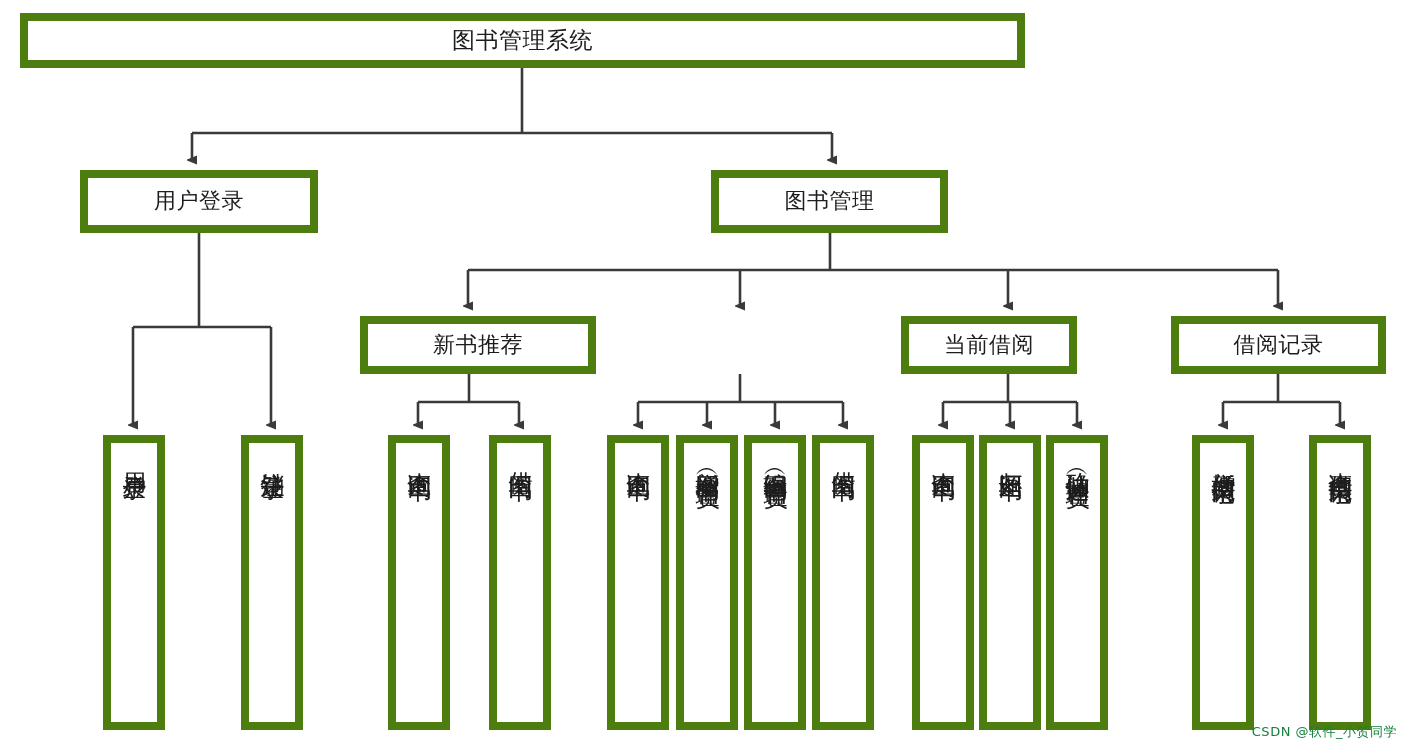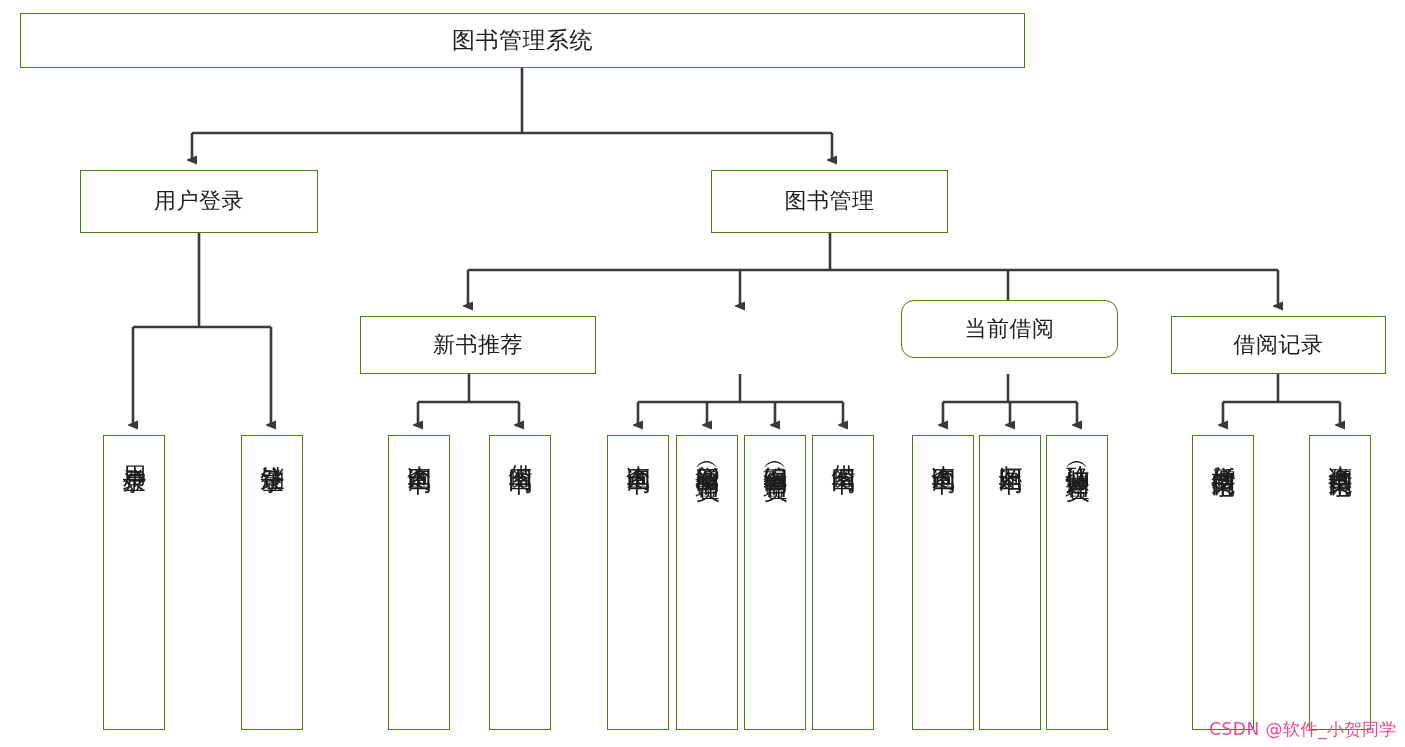--- a/index.html
+++ b/index.html
@@ -22,21 +22,21 @@
     left: 0;
     top: 0;
     width: 1405px;
     height: 747px;
     pointer-events: none;
   }
   .node {
     position: absolute;
     box-sizing: border-box;
     background: #ffffff;
-    border: 1px solid #4d7c0f;
+    border: 8px solid #4d7c0f;
     display: flex;
     align-items: center;
     justify-content: center;
     color: #1d1d1d;
   }
   .node-label {
     display: block;
     text-align: center;
     letter-spacing: 0.5px;
     white-space: nowrap;
@@ -57,22 +57,22 @@
     line-height: 1.12;
     letter-spacing: 2px;
   }
   .node.root .node-label {
     font-size: 23px;
   }
   #watermark {
     position: absolute;
     right: 8px;
     bottom: 6px;
-    font-size: 17px;
-    color: #ec4899;
+    font-size: 13px;
+    color: #15803d;
     white-space: nowrap;
     letter-spacing: 0.5px;
   }
 </style>
 </head>
 <body>
 
 <div id="diagram-root">
 
   <svg id="edge-layer" viewBox="0 0 1405 747" xmlns="http://www.w3.org/2000/svg">
@@ -132,21 +132,21 @@
   <div class="node horizontal" style="left:80px; top:170px; width:238px; height:63px;">
     <span class="node-label">用户登录</span>
   </div>
   <div class="node horizontal" style="left:711px; top:170px; width:237px; height:63px;">
     <span class="node-label">图书管理</span>
   </div>
 
   <div class="node horizontal" style="left:360px; top:316px; width:236px; height:58px;">
     <span class="node-label">新书推荐</span>
   </div>
-  <div class="node horizontal" style="left:901px; top:300px; width:217px; height:58px;border-radius:13px;">
+  <div class="node horizontal" style="left:901px; top:316px; width:176px; height:58px;">
     <span class="node-label">当前借阅</span>
   </div>
   <div class="node horizontal" style="left:1171px; top:316px; width:215px; height:58px;font-family:Liberation Serif, serif;">
     <span class="node-label">借阅记录</span>
   </div>
 
   <div class="node vertical" style="left:103px; top:435px; width:62px; height:295px;">
     <span class="node-label">用户登录</span>
   </div>
   <div class="node vertical" style="left:241px; top:435px; width:62px; height:295px;">

